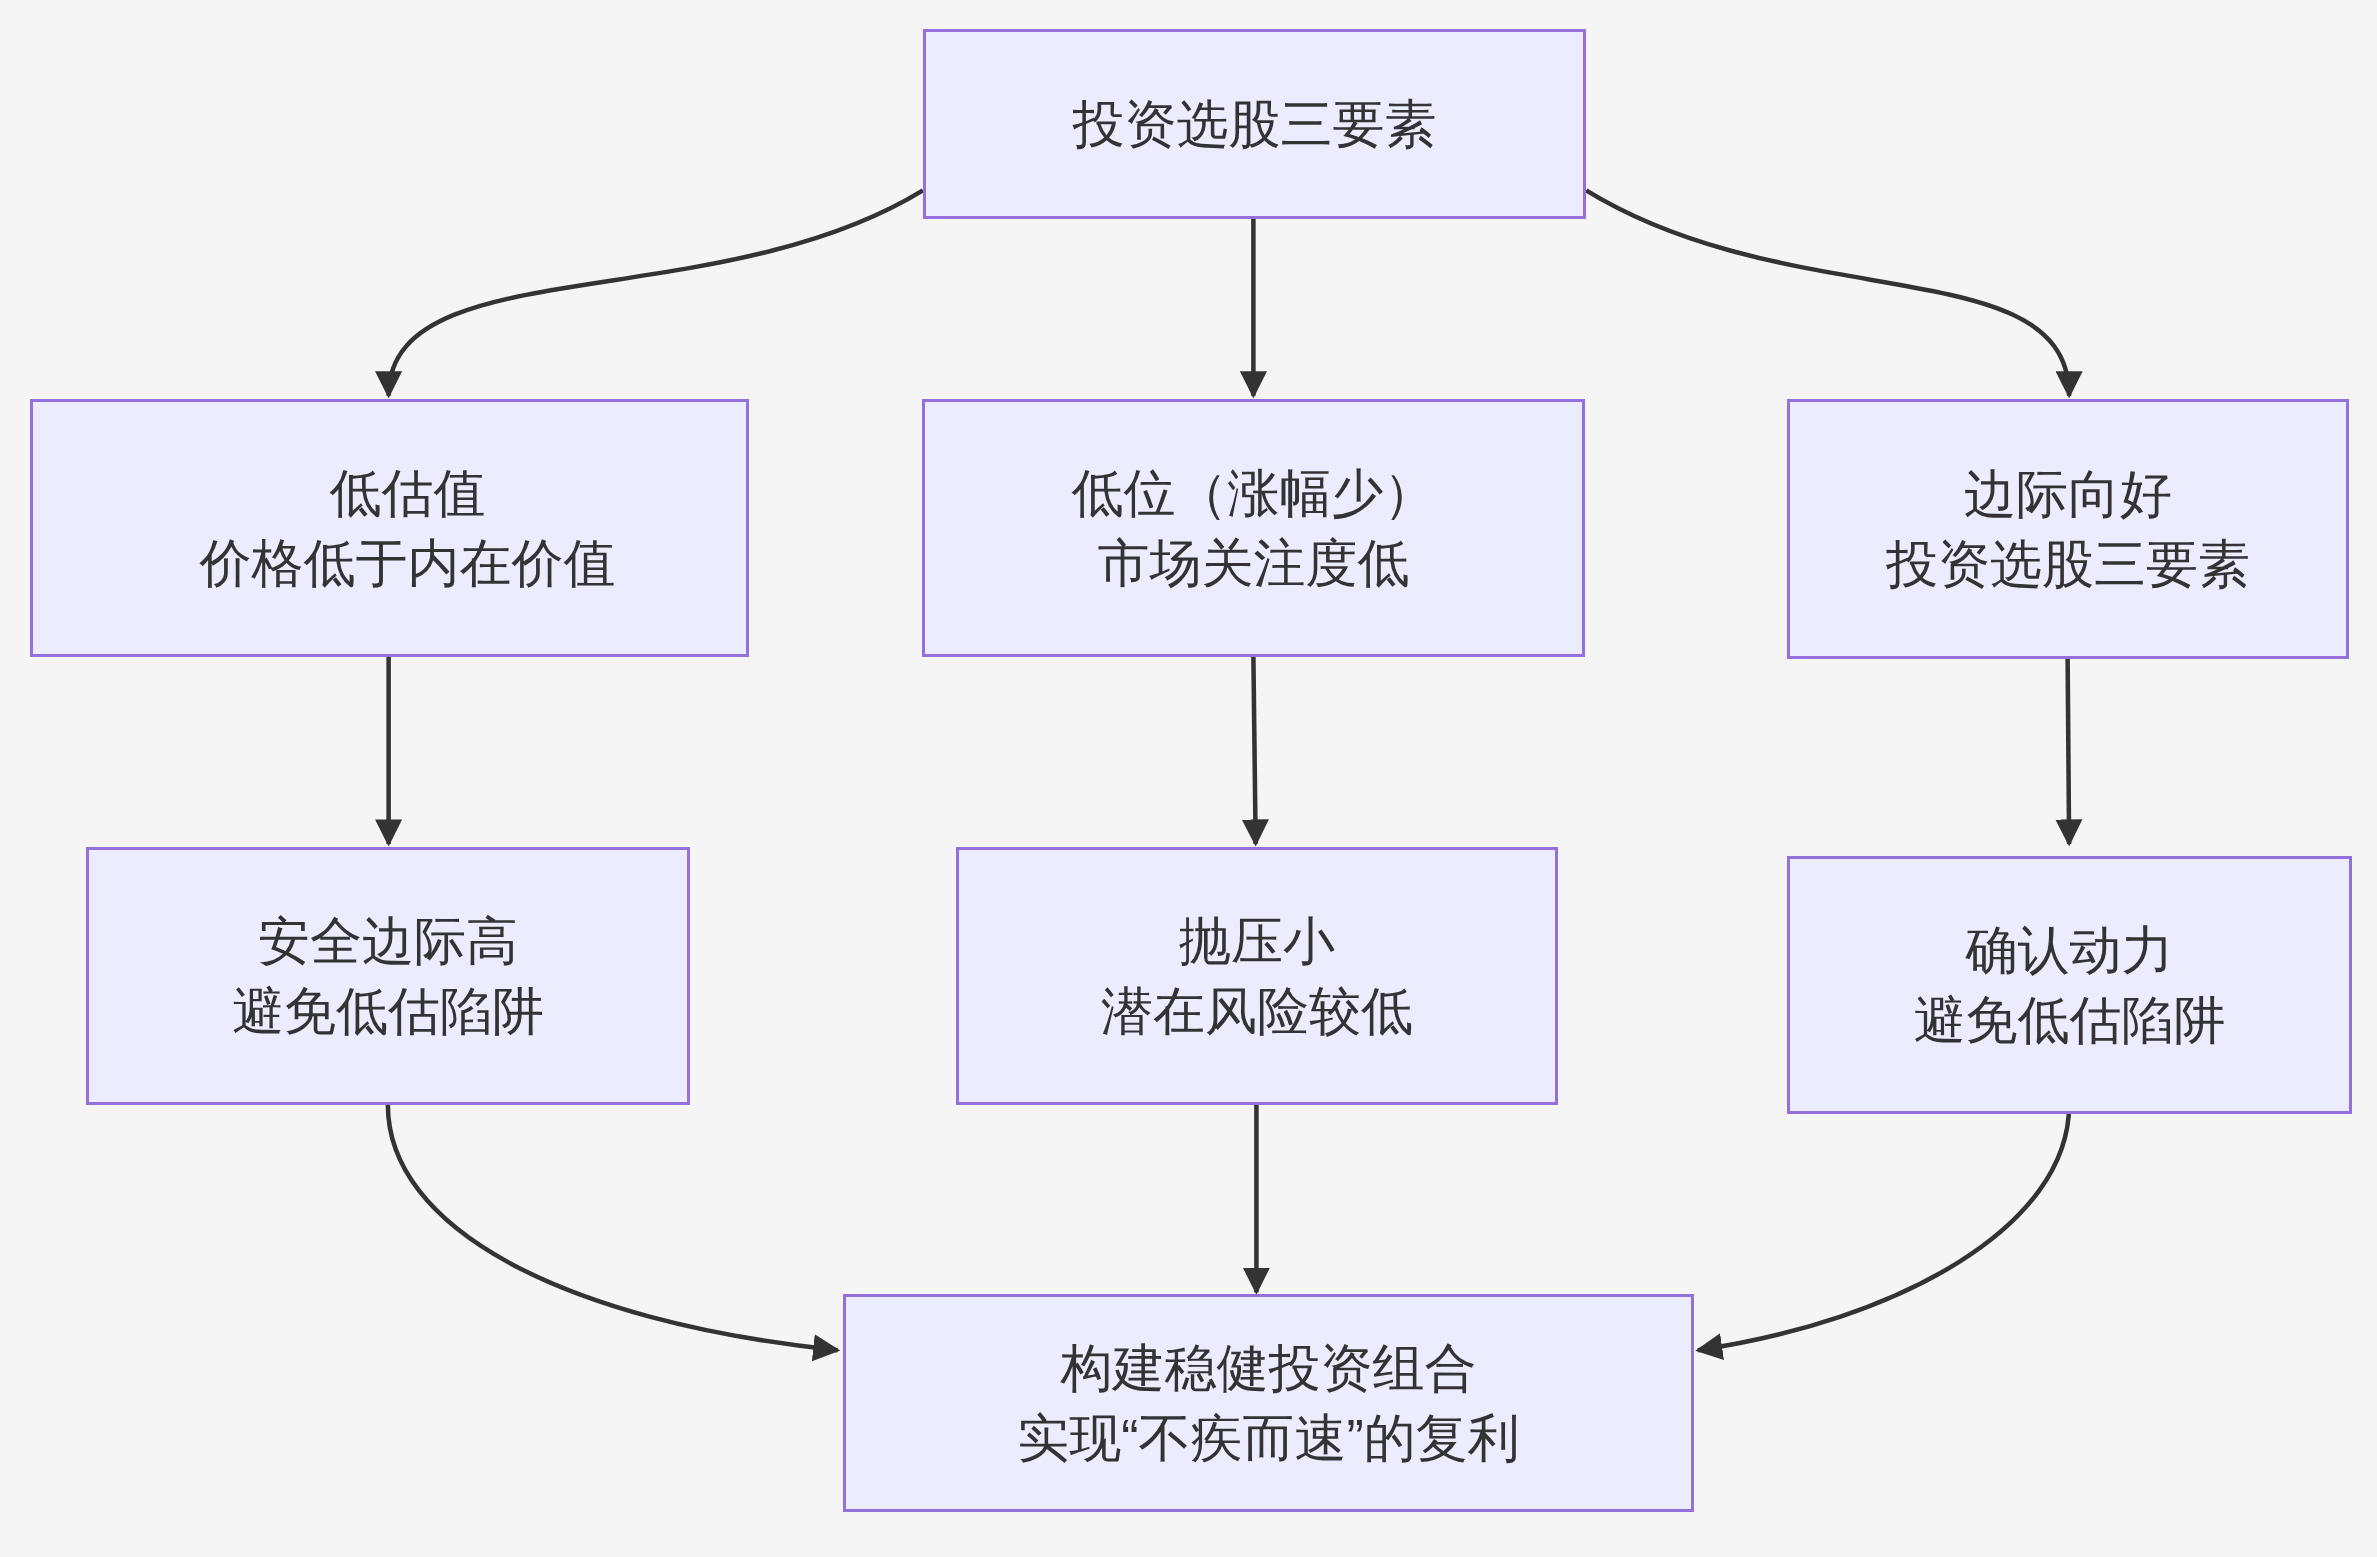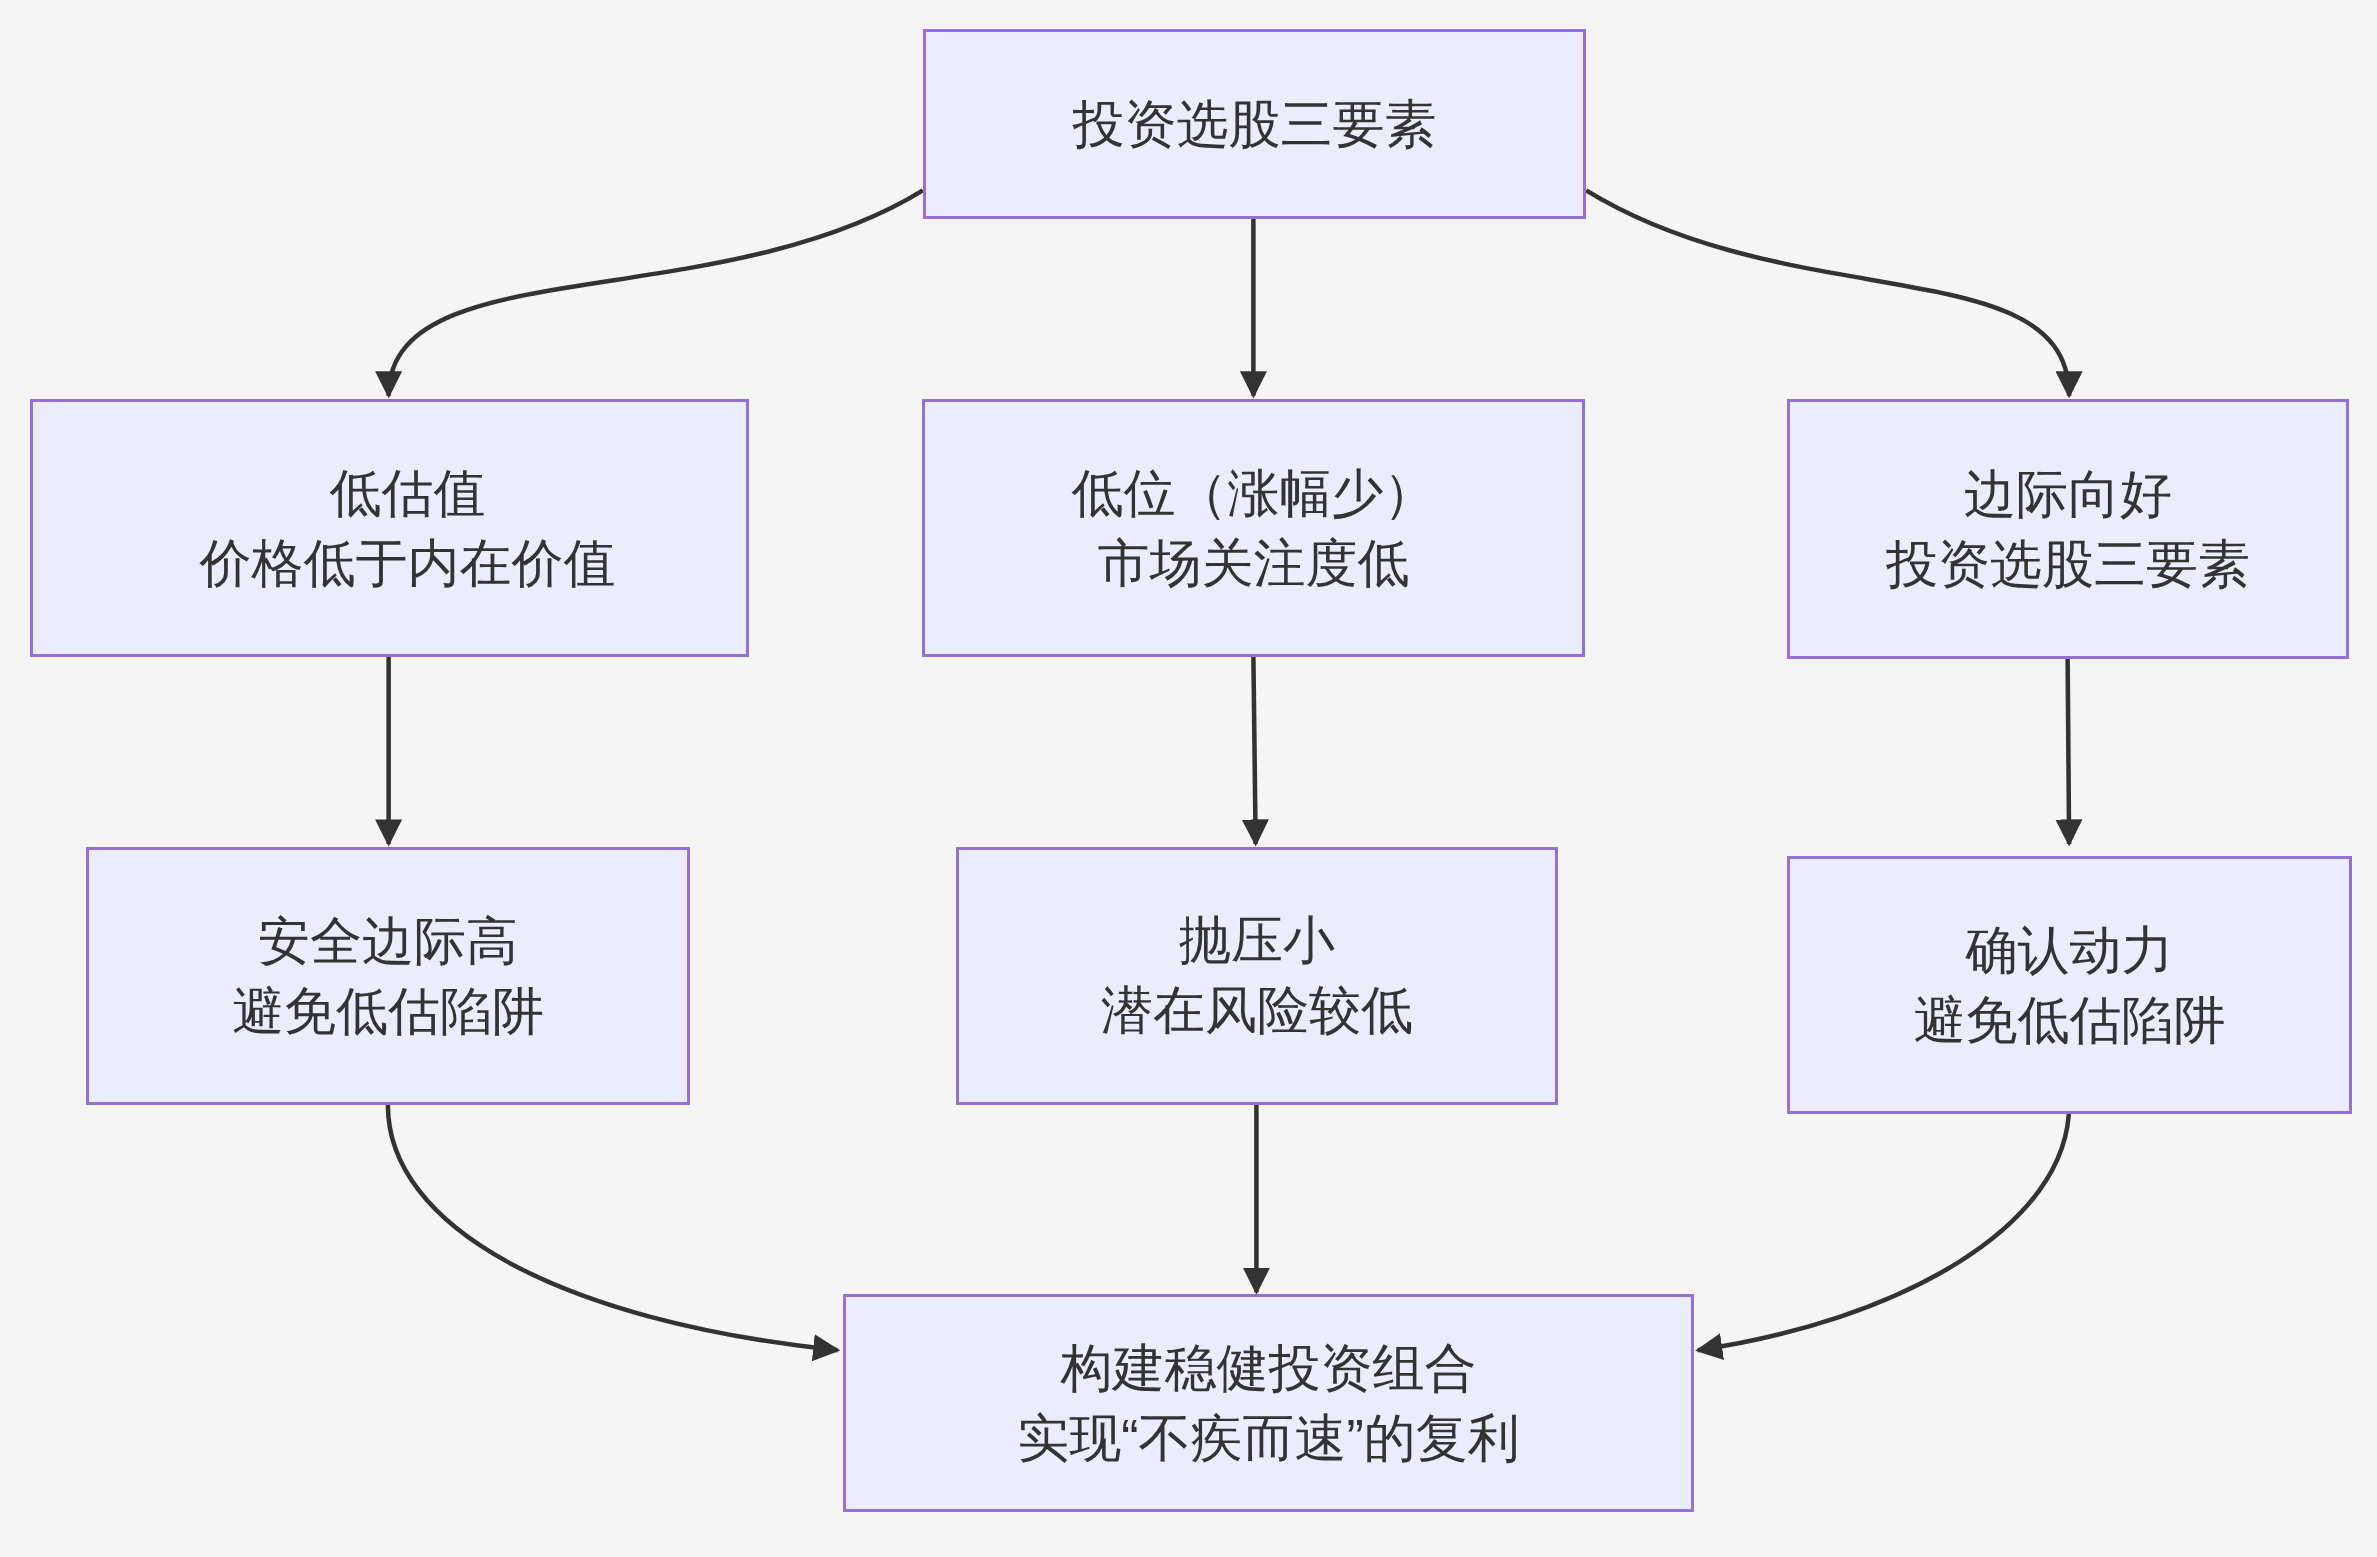--- a/index.html
+++ b/index.html
@@ -28,21 +28,21 @@
     font-size:52px;line-height:70px;font-weight:500;
     text-align:center;white-space:nowrap;
   }
   .node span{display:block;}
   
   #n-root{left:923px;top:29px;width:663px;height:190px;}
   #n-b{left:30px;top:399px;width:719px;height:258px;padding-left:36px;}
   #n-c{left:922px;top:399px;width:663px;height:258px;}
   #n-d{left:1787px;top:399px;width:562px;height:260px;}
   #n-e{left:86px;top:847px;width:604px;height:258px;}
-  #n-f{left:956px;top:847px;width:602px;height:258px;font-family:Liberation Serif, serif;}
+  #n-f{left:956px;top:847px;width:602px;height:258px;}
   #n-g{left:1787px;top:847px;width:565px;height:258px;margin-top:9px;}
   #n-h{left:843px;top:1294px;width:851px;height:218px;}
 </style>
 </head>
 <body>
 
 <div class="canvas">
 
   <svg class="edges" viewBox="0 0 3150 2064" xmlns="http://www.w3.org/2000/svg">
     <defs>

